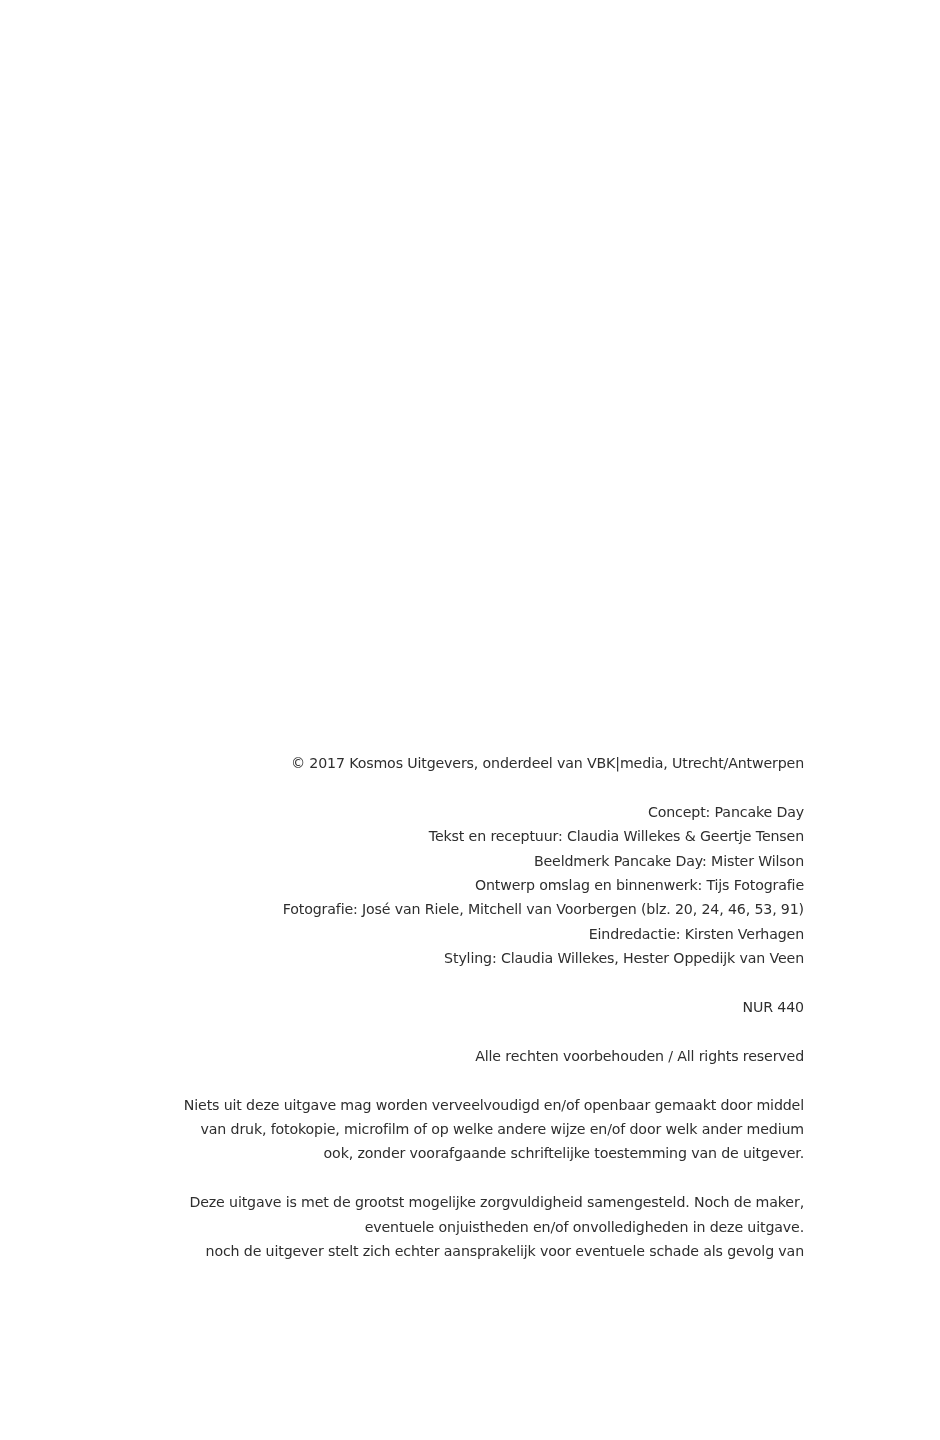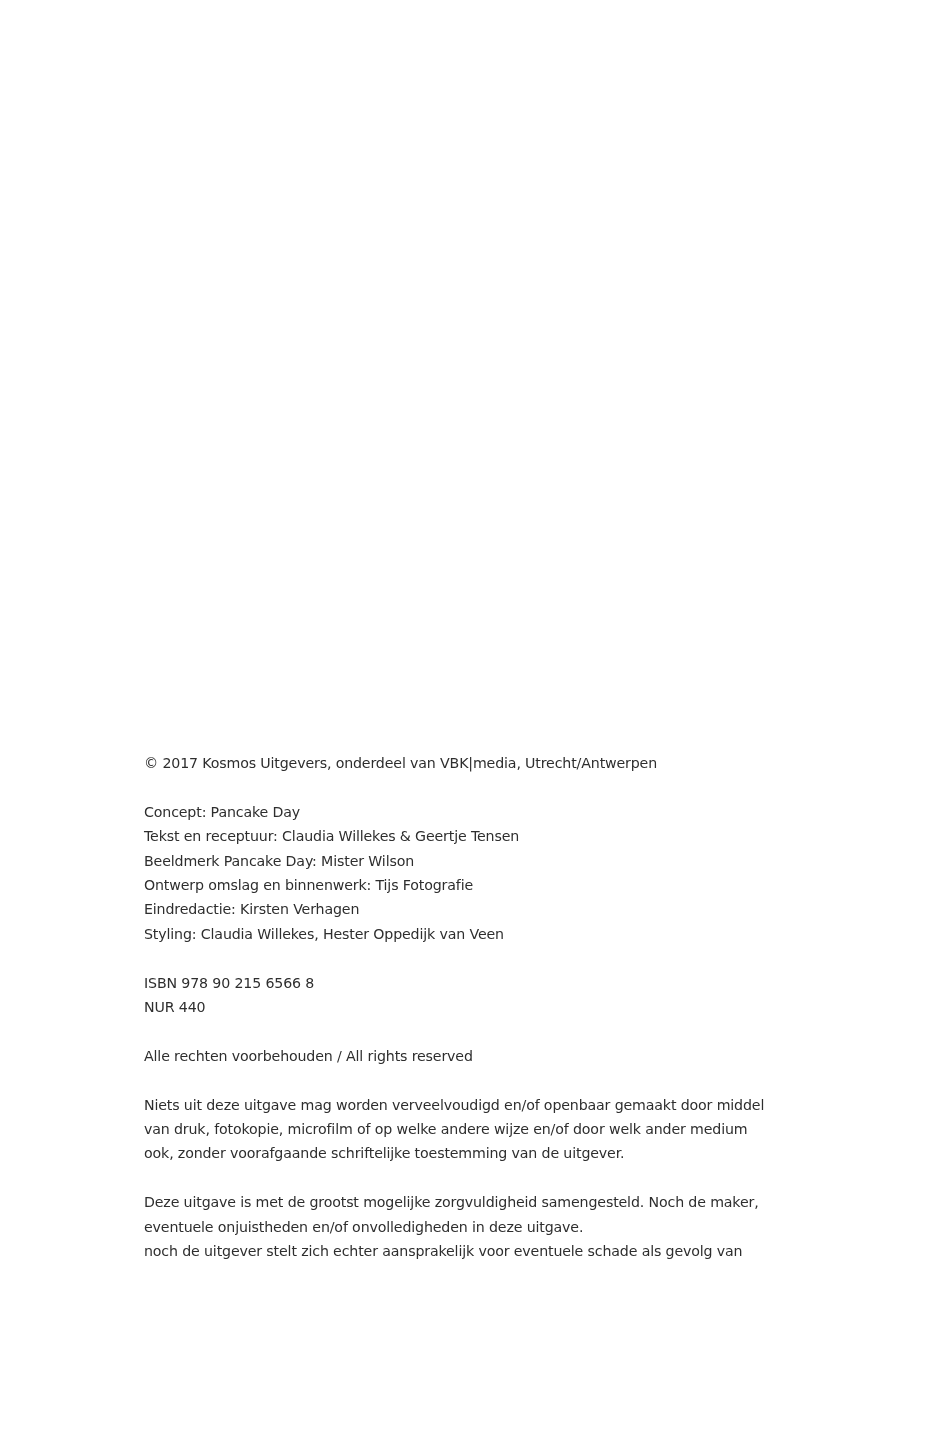--- a/index.html
+++ b/index.html
@@ -16,20 +16,21 @@
     .colophon {
       position: absolute;
       left: 144px;
       top: 751px;
       width: 660px;
       font-family: "DejaVu Sans", sans-serif;
       font-size: 14.2px;
       line-height: 24.4px;
       color: #2e2e2e;
       letter-spacing: -0.15px;
+      text-align: right;
     }
     .block {
       margin: 0 0 24.4px 0;
     }
     .line {
       display: block;
       white-space: nowrap;
     }
   </style>
 </head>
@@ -38,26 +39,26 @@
 <div class="colophon">
   <div class="block">
     <span class="line">© 2017 Kosmos Uitgevers, onderdeel van VBK|media, Utrecht/Antwerpen</span>
   </div>
 
   <div class="block">
     <span class="line">Concept: Pancake Day</span>
     <span class="line">Tekst en receptuur: Claudia Willekes &amp; Geertje Tensen</span>
     <span class="line">Beeldmerk Pancake Day: Mister Wilson</span>
     <span class="line">Ontwerp omslag en binnenwerk: Tijs Fotografie</span>
+    <span class="line">Fotografie: José van Riele, Mitchell van Voorbergen (blz. 20, 24, 46, 53, 91)</span>
     <span class="line">Eindredactie: Kirsten Verhagen</span>
     <span class="line">Styling: Claudia Willekes, Hester Oppedijk van Veen</span>
   </div>
 
   <div class="block">
-    <span class="line">ISBN 978 90 215 6566 8</span>
     <span class="line">NUR 440</span>
   </div>
 
   <div class="block">
     <span class="line">Alle rechten voorbehouden / All rights reserved</span>
   </div>
 
   <div class="block">
     <span class="line">Niets uit deze uitgave mag worden verveelvoudigd en/of openbaar gemaakt door middel</span>
     <span class="line">van druk, fotokopie, microfilm of op welke andere wijze en/of door welk ander medium</span>

